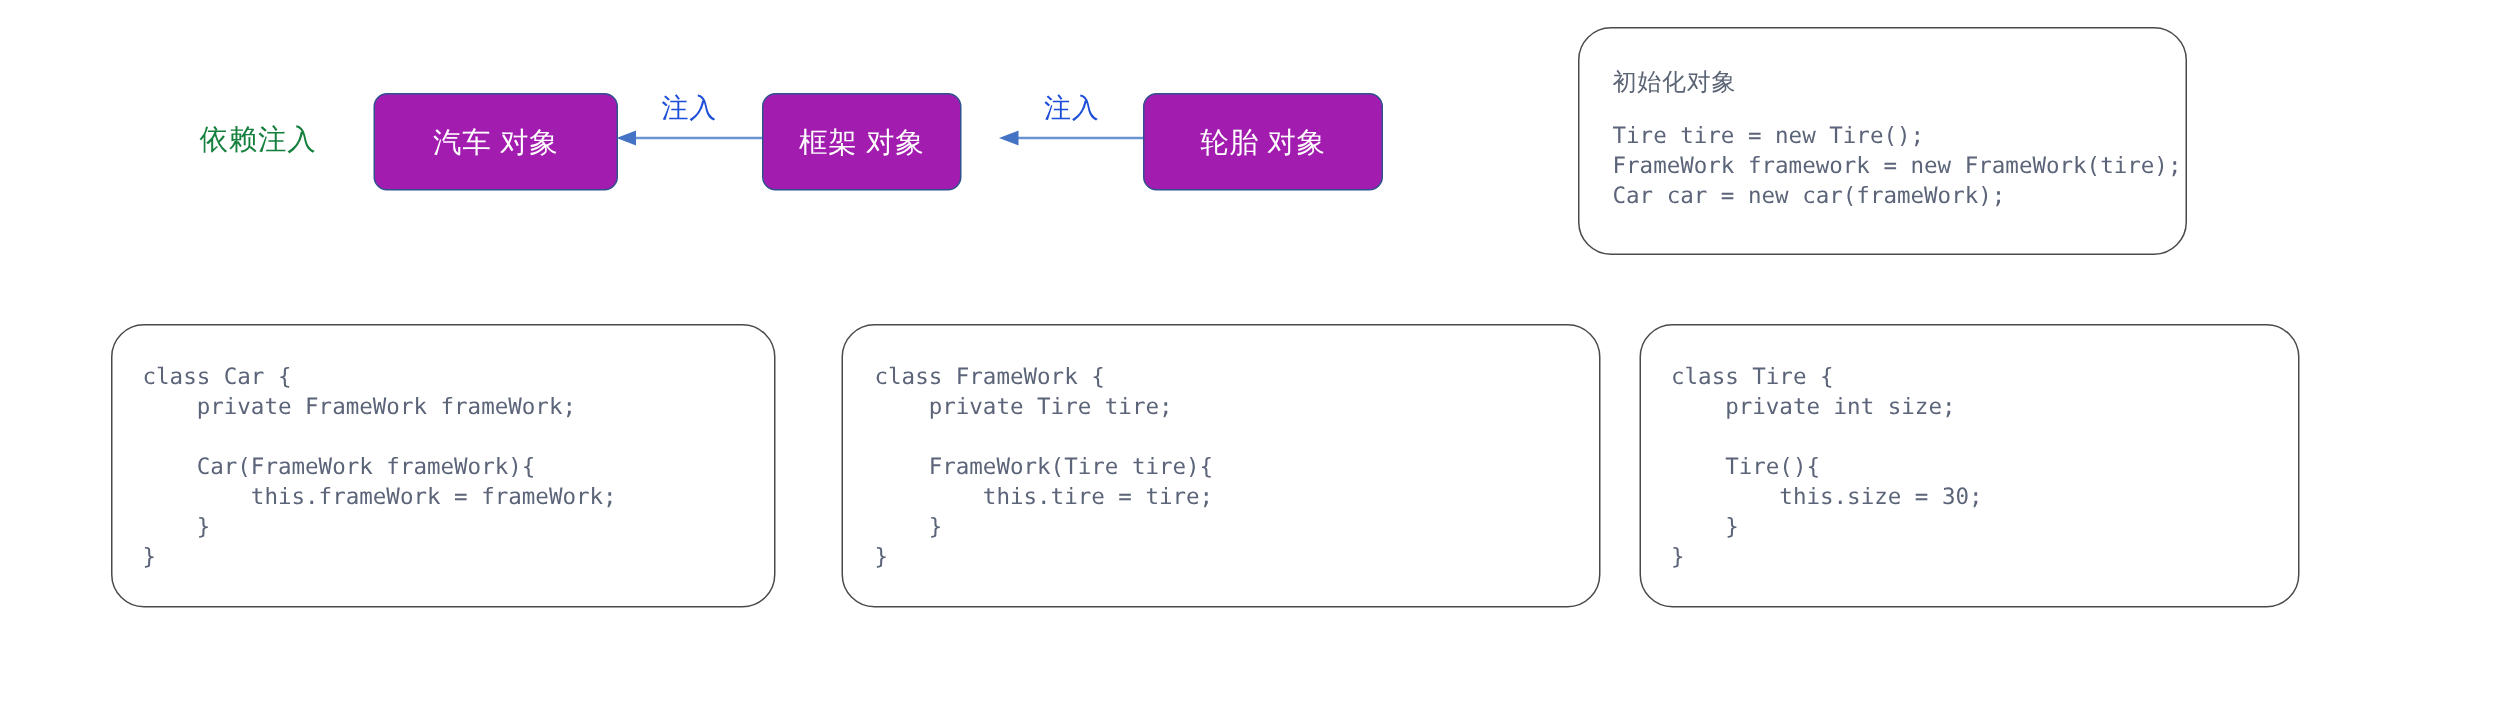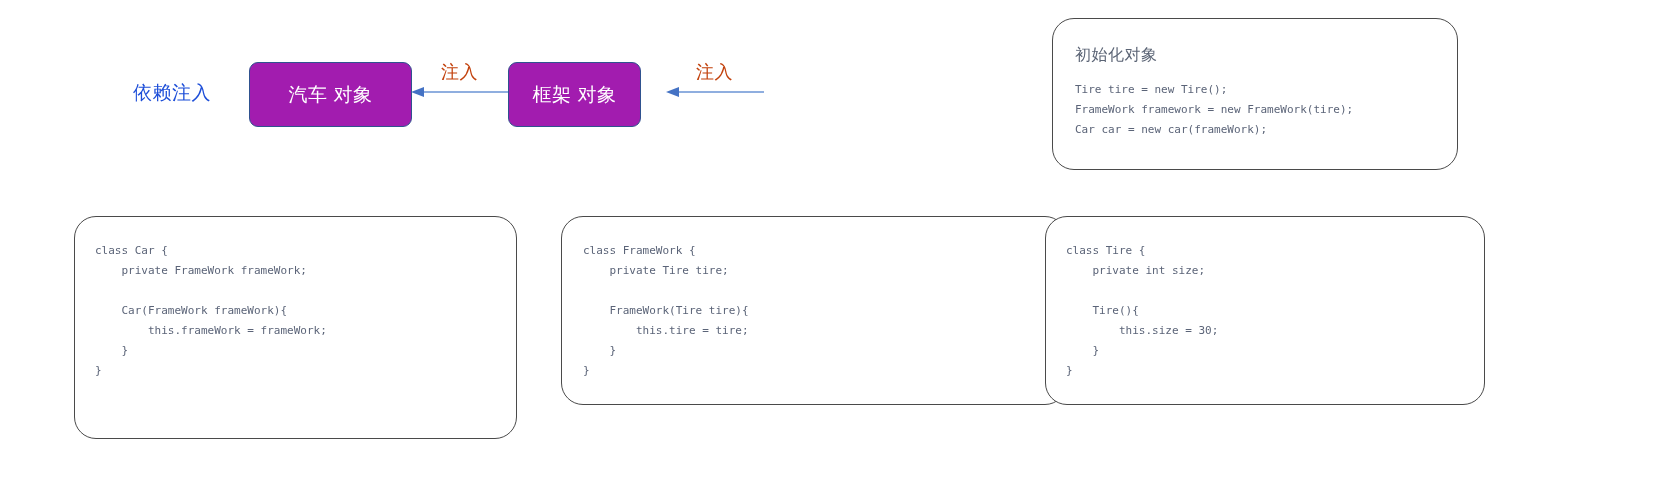--- a/index.html
+++ b/index.html
@@ -20,21 +20,21 @@
     width: 1680px;
     height: 483px;
   }
 
   
   .flow-label {
     position: absolute;
     left: 133px;
     top: 80px;
     font-size: 19px;
-    color: #1d4ed8;
+    color: #15803d;
     font-family: "Liberation Sans", sans-serif;
     white-space: nowrap;
     letter-spacing: 0.5px;
   }
 
   .obj-box {
     position: absolute;
     top: 62px;
     height: 65px;
     border-radius: 9px;
@@ -59,21 +59,21 @@
     height: 16px;
     overflow: visible;
   }
   #arrow-1 { left: 411px; width: 99px; }
   #arrow-2 { left: 666px; width: 98px; }
 
   .arrow-label {
     position: absolute;
     top: 60px;
     font-size: 18px;
-    color: #c2410c;
+    color: #1d4ed8;
     white-space: nowrap;
     font-family: "Liberation Sans", sans-serif;
     letter-spacing: 0.5px;
   }
   #arrow-label-1 { left: 441px; }
   #arrow-label-2 { left: 696px; }
 
   
   .code-panel {
     position: absolute;
@@ -85,50 +85,50 @@
   .code-title {
     font-family: "Liberation Sans", sans-serif;
     font-size: 16px;
     color: #5b6475;
     letter-spacing: 0.5px;
     margin: 0 0 14px 0;
     white-space: pre;
   }
   .code-body {
     font-family: "DejaVu Sans Mono", monospace;
-    font-size: 11px;
+    font-size: 15px;
     line-height: 20px;
     color: #5b6478;
     white-space: pre;
     margin: 0;
   }
 
   #panel-init {
     left: 1052px;
     top: 18px;
     width: 406px;
     height: 152px;
     padding: 26px 0 0 22px;
   }
   #panel-car {
     left: 74px;
     top: 216px;
     width: 443px;
-    height: 223px;
+    height: 189px;
     padding: 24px 11px 0 20px;
   }
   #panel-framework {
     left: 561px;
     top: 216px;
     width: 506px;
     height: 189px;
     padding: 24px 0 0 21px;
   }
   #panel-tire {
-    left: 1045px;
+    left: 1093px;
     top: 216px;
     width: 440px;
     height: 189px;
     padding: 24px 12px 0 20px;
   }
 </style>
 </head>
 <body>
 
 <div class="canvas">
@@ -144,20 +144,21 @@
   <div class="arrow-label" id="arrow-label-1">注入</div>
 
   <div class="obj-box" id="box-frame">框架 对象</div>
 
   <svg class="arrow-svg" id="arrow-2" viewBox="0 0 98 16">
     <line x1="98" y1="8" x2="12" y2="8" stroke="#6A93D4" stroke-width="1.6"></line>
     <polygon points="0,8 13,3 13,13" fill="#4472C4"></polygon>
   </svg>
   <div class="arrow-label" id="arrow-label-2">注入</div>
 
+  <div class="obj-box" id="box-tire">轮胎 对象</div>
 
   <div class="code-panel" id="panel-init">
     <div class="code-title">初始化对象</div>
     <pre class="code-body">Tire tire = new Tire();
 FrameWork framework = new FrameWork(tire);
 Car car = new car(frameWork);</pre>
   </div>
 
   <div class="code-panel" id="panel-car">
     <pre class="code-body">class Car {

